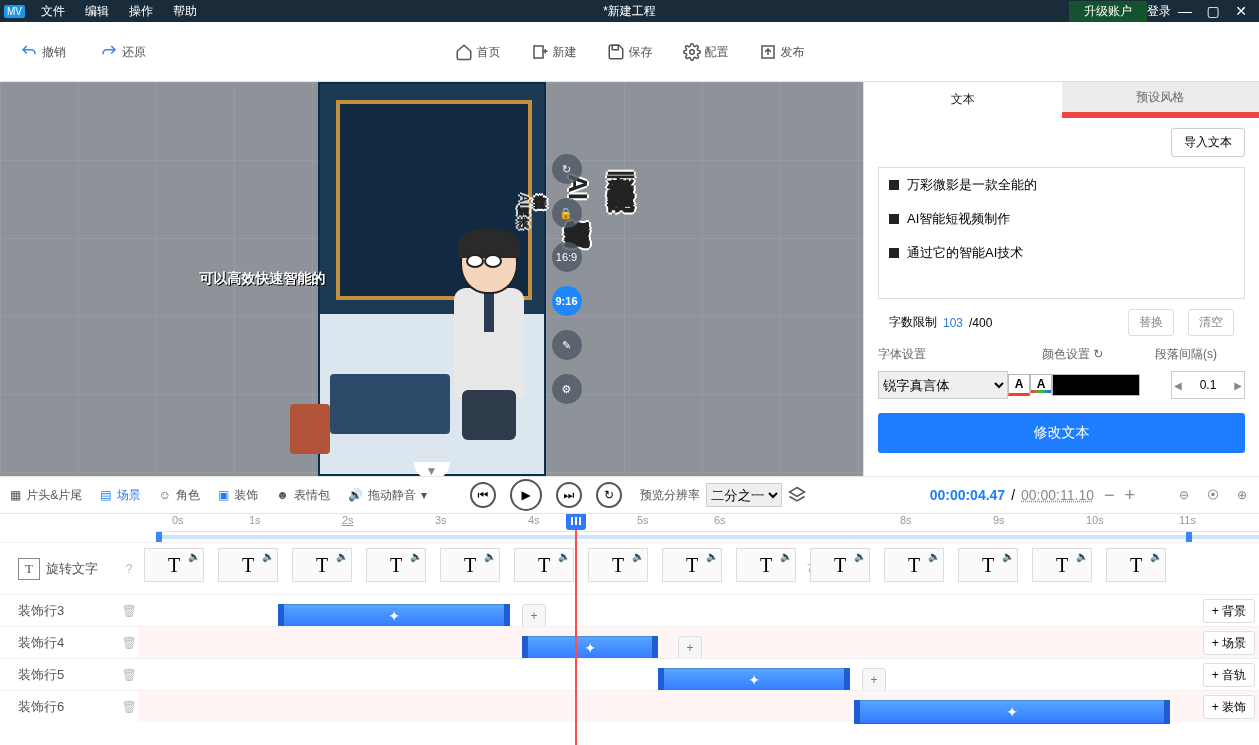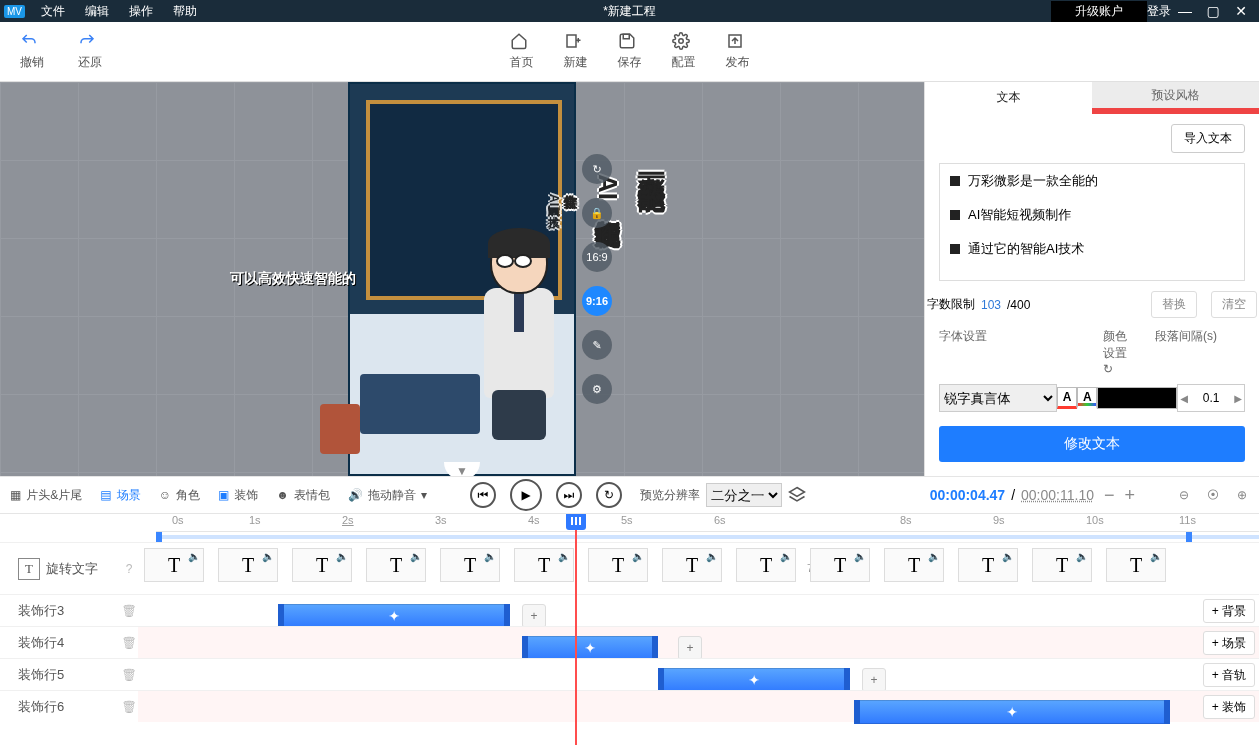--- a/index.html
+++ b/index.html
@@ -4,29 +4,29 @@
 <style>
 * { margin: 0; padding: 0; box-sizing: border-box; font-family: "Microsoft YaHei", Arial, sans-serif; }
 body { width: 1259px; height: 745px; background: #fff; overflow: hidden; font-size: 12px; }
 
 
 .menubar { height: 22px; background: #1a2c3a; color: #fff; display: flex; align-items: center; padding: 0 4px; position: relative; }
 .logo { background: #1a97e8; color: #fff; font-size: 10px; padding: 1px 3px; border-radius: 2px; margin-right: 6px; }
 .menu-item { padding: 0 10px; cursor: pointer; font-size: 12px; }
 .title-center { position: absolute; left: 50%; transform: translateX(-50%); font-size: 12px; }
 .win-right { margin-left: auto; display: flex; align-items: center; gap: 0; }
-.upgrade { background: #000000; padding: 2px 24px; font-size: 12px; }
+.upgrade { background: #14532d; padding: 2px 15px; font-size: 12px; }
 .login { padding: 2px 0; }
 .winbtn { width: 28px; text-align: center; font-size: 14px; cursor: pointer; }
 
 
 .toolbar { height: 60px; background: #fff; border-bottom: 1px solid #e0e0e0; display: flex; align-items: center; }
 .toolbar-left { display: flex; padding-left: 20px; gap: 34px; }
 .toolbar-center { display: flex; position: absolute; left: 50%; transform: translateX(-50%); gap: 30px; }
-.tool-btn { display: flex; flex-direction: column; align-items: flex-start; gap: 4px; cursor: pointer; color: #555; }
+.tool-btn { display: flex; flex-direction: row; align-items: flex-end; gap: 4px; cursor: pointer; color: #555; }
 .tool-btn svg, .tool-icn { width: 18px; height: 18px; }
 
 
 .mid { display: flex; height: 394px; }
 .canvas-area { flex: 1; background: #8e9299; position: relative; display:flex; align-items:center; justify-content:center; }
 .grid { position:absolute; inset:0; background-image: linear-gradient(#a0a4ab 1px, transparent 1px), linear-gradient(90deg, #a0a4ab 1px, transparent 1px); background-size: 78px 78px; opacity:.5; }
 .stage { position: relative; width: 228px; height: 394px; background: #1d3a54; border: 2px solid #0b2e48; }
 .blackboard { position:absolute; left:16px; top:16px; width:196px; height:200px; background:#112a42; border:4px solid #c48f3e; }
 .classroom-lower { position:absolute; bottom:0; left:0; right:0; height:160px; background:#dce6ef; }
 .desk { position:absolute; bottom:40px; left:10px; width:120px; height:60px; background:#2d4a6b; border-radius:4px; }
@@ -46,30 +46,30 @@
 .char .body { width:70px; height:110px; background:#e8e8e8; position:absolute; top:58px; left:16px; border-radius:12px 12px 6px 6px; }
 .char .tie { position:absolute; top:62px; left:46px; width:10px; height:40px; background:#2b3a55; }
 .char .legs { position:absolute; top:160px; left:24px; width:54px; height:50px; background:#2e3b4a; border-radius:6px; }
 
 .stage-ctrl { position:absolute; left:calc(50% + 120px); top:50%; transform:translateY(-50%); display:flex; flex-direction:column; gap:14px; align-items:center; }
 .sc-btn { width:30px; height:30px; border-radius:50%; background:rgba(80,90,100,.8); color:#fff; font-size:11px; display:flex; align-items:center; justify-content:center; cursor:pointer; }
 .sc-active { background:#1e88ff; font-weight:700; }
 .drop-handle { position:absolute; bottom:-6px; left:50%; transform:translateX(-50%); width:36px; height:18px; background:#fff; border-radius:0 0 18px 18px; display:flex; align-items:center; justify-content:center; color:#888; cursor:pointer; }
 
 
-.panel { width: 335px; background:#fff; border-left:1px solid #e0e0e0; display:flex; flex-direction:column; }
+.panel { width: 396px; background:#fff; border-left:1px solid #e0e0e0; display:flex; flex-direction:column; }
 .panel-tabs { display:flex; height:36px; }
 .ptab { flex:1; display:flex; align-items:center; justify-content:center; background:#ececec; border-bottom:6px solid #ef4444; cursor:pointer; color:#666; }
 .ptab.active { background:#fff; color:#222; border-bottom:1px solid #fff; }
 .import-row { padding:10px 14px; text-align:right; }
 .btn { display:inline-block; padding:5px 12px; border:1px solid #ccc; border-radius:3px; background:#fff; cursor:pointer; }
 .text-list { margin:0 14px; border:1px solid #ddd; height:132px; overflow:auto; }
 .text-list li { list-style:none; padding:8px 10px; display:flex; align-items:center; gap:8px; font-size:13px; }
 .text-list .sq { width:10px; height:10px; background:#222; }
-.count-row { display:flex; align-items:center; padding:10px 2px; gap:6px; }
+.count-row { display:flex; align-items:center; padding:10px 25px; gap:6px; }
 .count-row .num { color:#2f79d8; }
 .count-row .actions { margin-left:auto; display:flex; gap:14px; }
 .linkish { color:#888; cursor:pointer; padding:4px 10px; border:1px solid #ddd; border-radius:3px; }
 .settings-row { display:flex; gap:24px; padding:0 14px 8px; color:#666; }
 .settings-row .col1{flex:0 0 140px;} .settings-row .col2{flex:1;} .settings-row .col3{flex:0 0 90px; text-align:left;}
 .controls-row { display:flex; gap:0; padding:0 14px 14px; align-items:center; }
 select.font { width:130px; height:28px; border:1px solid #ccc; }
 .color-chip { width:22px; height:22px; border:1px solid #bbb; display:flex; align-items:center; justify-content:center; font-weight:700; cursor:pointer; }
 .color-chip.red { border-bottom:3px solid #ff3b30; }
 .color-chip.multi { border-bottom:3px solid transparent; background-image: linear-gradient(90deg,#f33,#3c3,#35f); background-size:100% 3px; background-repeat:no-repeat; background-position:bottom; }
@@ -334,21 +334,21 @@
   </div>
 </div>
 
 <div class="timeline">
   <div class="ruler" id="ruler">
       <span class="tick" style="left: 16px;">0s</span>
       <span class="tick" style="left: 93px;">1s</span>
       <span class="tick" style="left: 186px; text-decoration: underline;">2s</span>
       <span class="tick" style="left: 279px;">3s</span>
       <span class="tick" style="left: 372px;">4s</span>
-      <span class="tick" style="left: 465px;">5s</span>
+      <span class="tick" style="left: 481px;">5s</span>
       <span class="tick" style="left: 558px;">6s</span>
       <span class="tick" style="left: 651px; margin-top: 48px;">7s</span>
       <span class="tick" style="left: 744px;">8s</span>
       <span class="tick" style="left: 837px;">9s</span>
       <span class="tick" style="left: 930px;">10s</span>
       <span class="tick" style="left: 1023px;">11s</span>
     </div>
   <div class="range-bar">
     <div class="range-fill"></div>
     <div class="range-end" style="left:0"></div>

